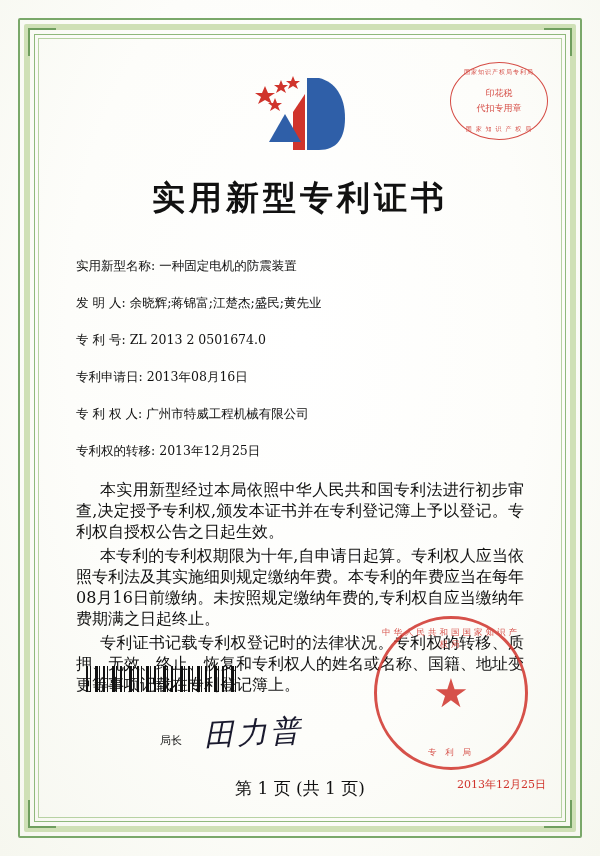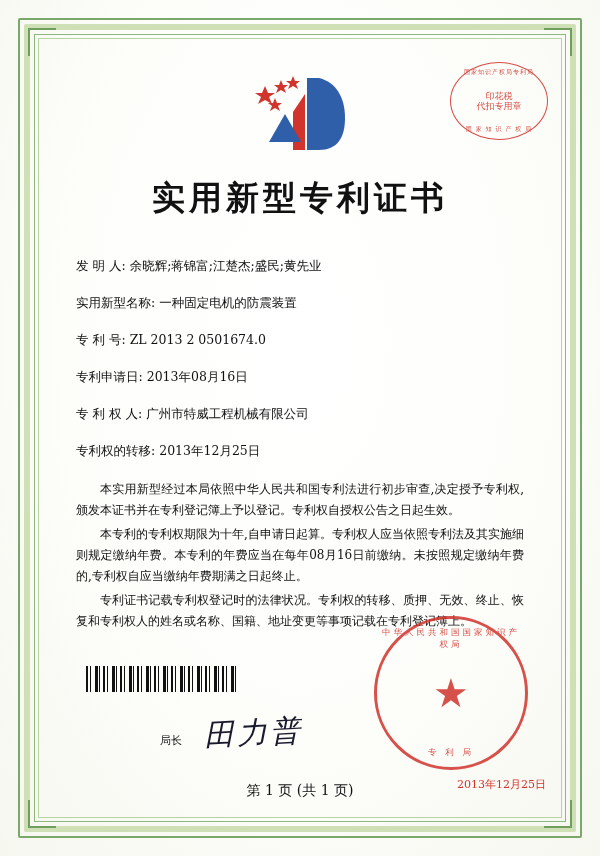--- a/index.html
+++ b/index.html
@@ -108,21 +108,21 @@
   }
   .round-seal .seal-arc-top { top: 5px; }
   .round-seal .seal-arc-bottom { bottom: 5px; }
   .round-seal .seal-center {
     position: absolute;
     left: 0; right: 0;
     top: 50%;
     transform: translateY(-50%);
     text-align: center;
     font-size: 9px;
-    line-height: 10px;
+    line-height: 15px;
     font-family: "DejaVu Serif", serif;
   }
 
   
   .title {
     text-align: center;
     font-family: "DejaVu Serif", serif;
     font-weight: bold;
     font-size: 33px;
     letter-spacing: 4px;
@@ -148,21 +148,21 @@
   }
   .field .value {
     display: inline-block;
   }
 
   
   .paragraphs {
     margin-top: 14px;
     padding: 0 28px 0 28px;
     font-family: "DejaVu Serif", serif;
-    font-size: 12px;
+    font-size: 16px;
     line-height: 21px;
     color: #111;
     text-align: justify;
   }
   .paragraphs p {
     margin: 0 0 3px 0;
     text-indent: 24px;
   }
 
   
@@ -247,21 +247,21 @@
     white-space: nowrap;
   }
 
   
   .page-footer {
     position: absolute;
     left: 0; right: 0;
     bottom: 8px;
     text-align: center;
     font-family: "DejaVu Serif", serif;
-    font-size: 14px;
+    font-size: 17px;
     color: #111;
   }
 </style>
 </head>
 <body>
 
 <div class="certificate">
 
   <div class="frame-outer"></div>
   <div class="frame-mid"></div>
@@ -295,26 +295,26 @@
         <div class="seal-arc-top">国家知识产权局专利局</div>
         <div class="seal-center">印花税<br>代扣专用章</div>
         <div class="seal-arc-bottom">国 家 知 识 产 权 局</div>
       </div>
     </div>
 
     <div class="title">实用新型专利证书</div>
 
     <div class="fields">
       <div class="field">
+        <span class="label">实用新型名称:</span>
+        <span class="value">一种固定电机的防震装置</span>
+      </div>
+      <div class="field">
         <span class="label">发 明 人:</span>
         <span class="value">余晓辉;蒋锦富;江楚杰;盛民;黄先业</span>
-      </div>
-      <div class="field">
-        <span class="label">实用新型名称:</span>
-        <span class="value">一种固定电机的防震装置</span>
       </div>
       <div class="field">
         <span class="label">专 利 号:</span>
         <span class="value">ZL 2013 2 0501674.0</span>
       </div>
       <div class="field">
         <span class="label">专利申请日:</span>
         <span class="value">2013年08月16日</span>
       </div>
       <div class="field">

